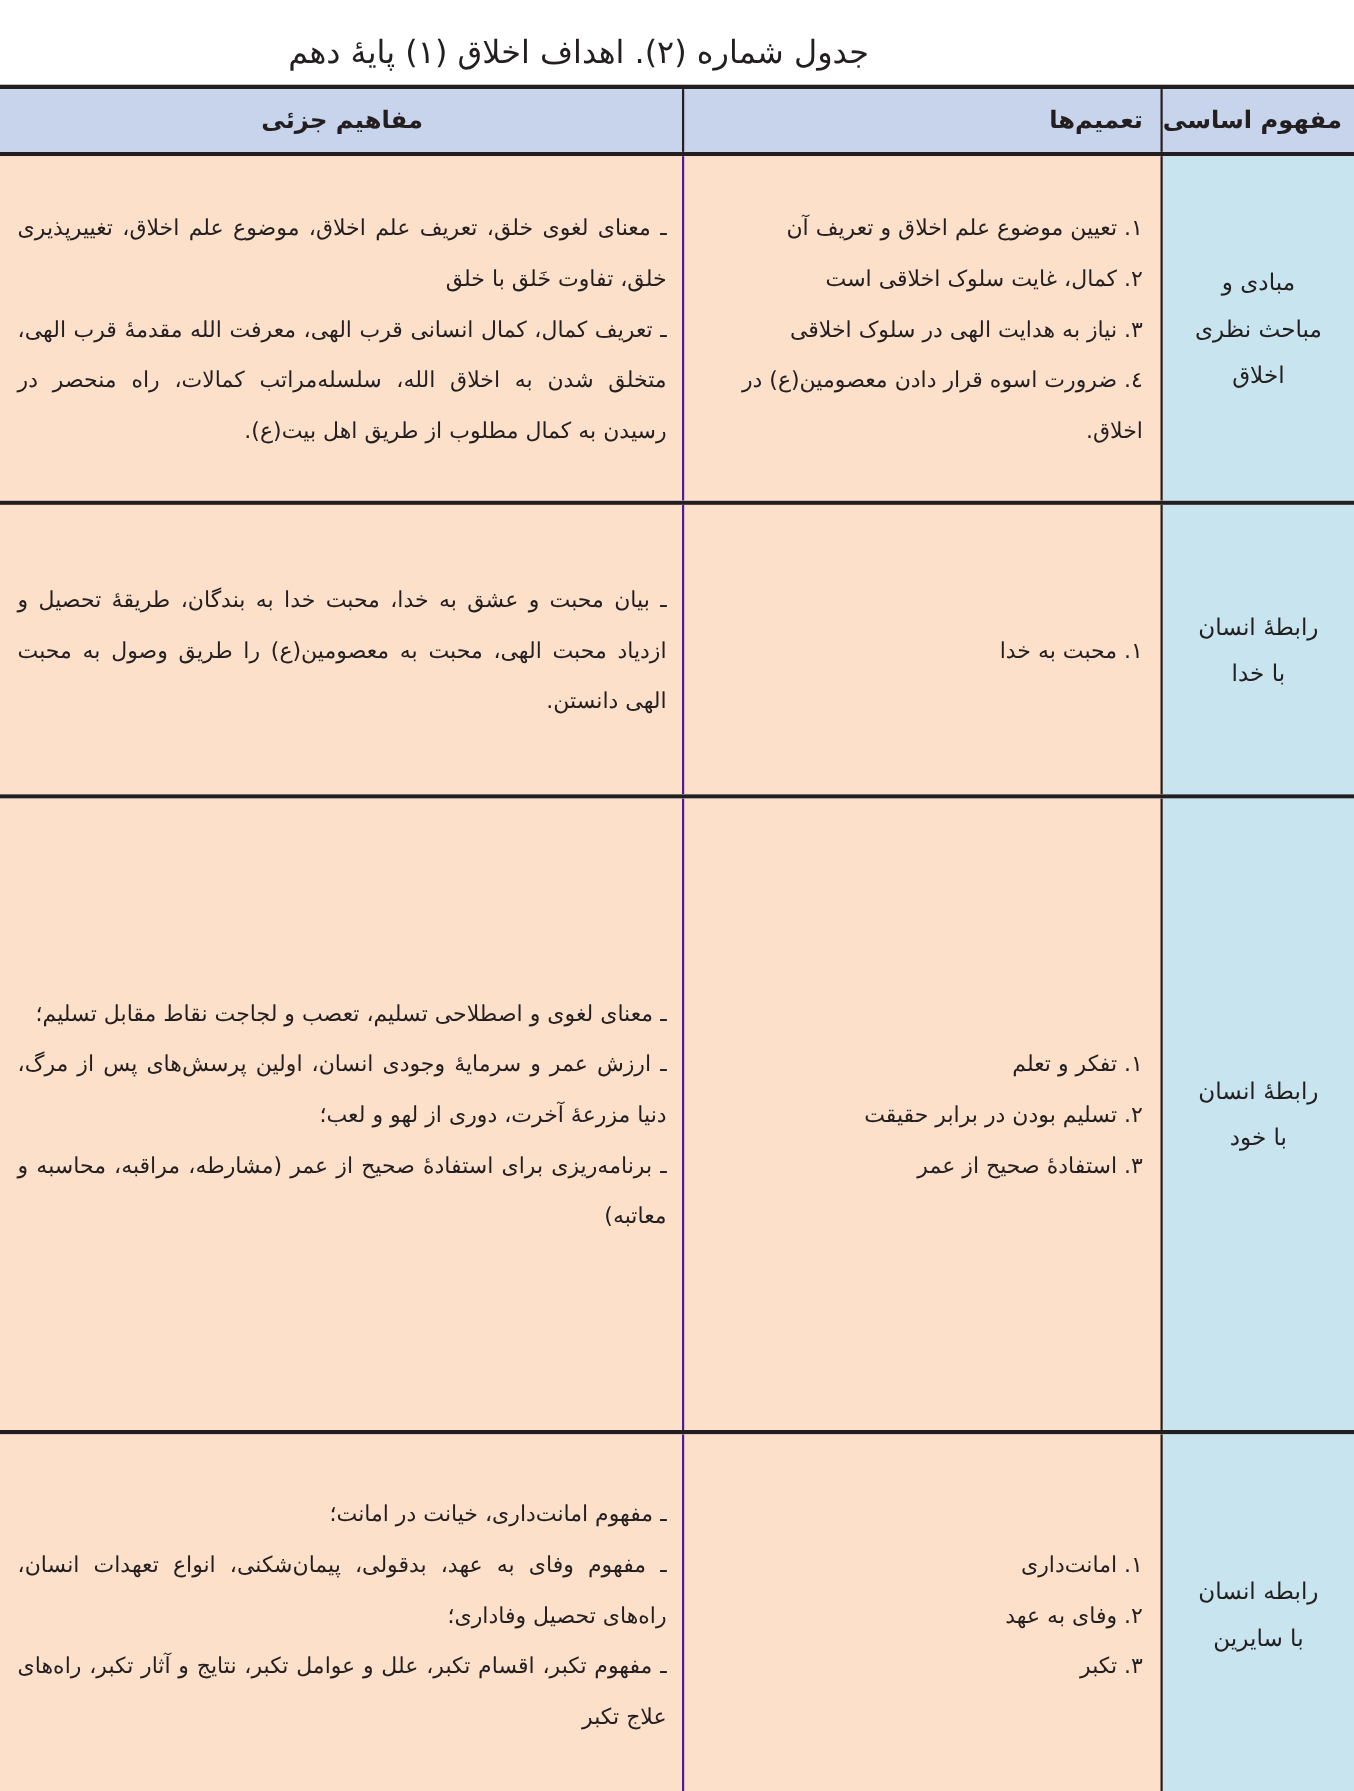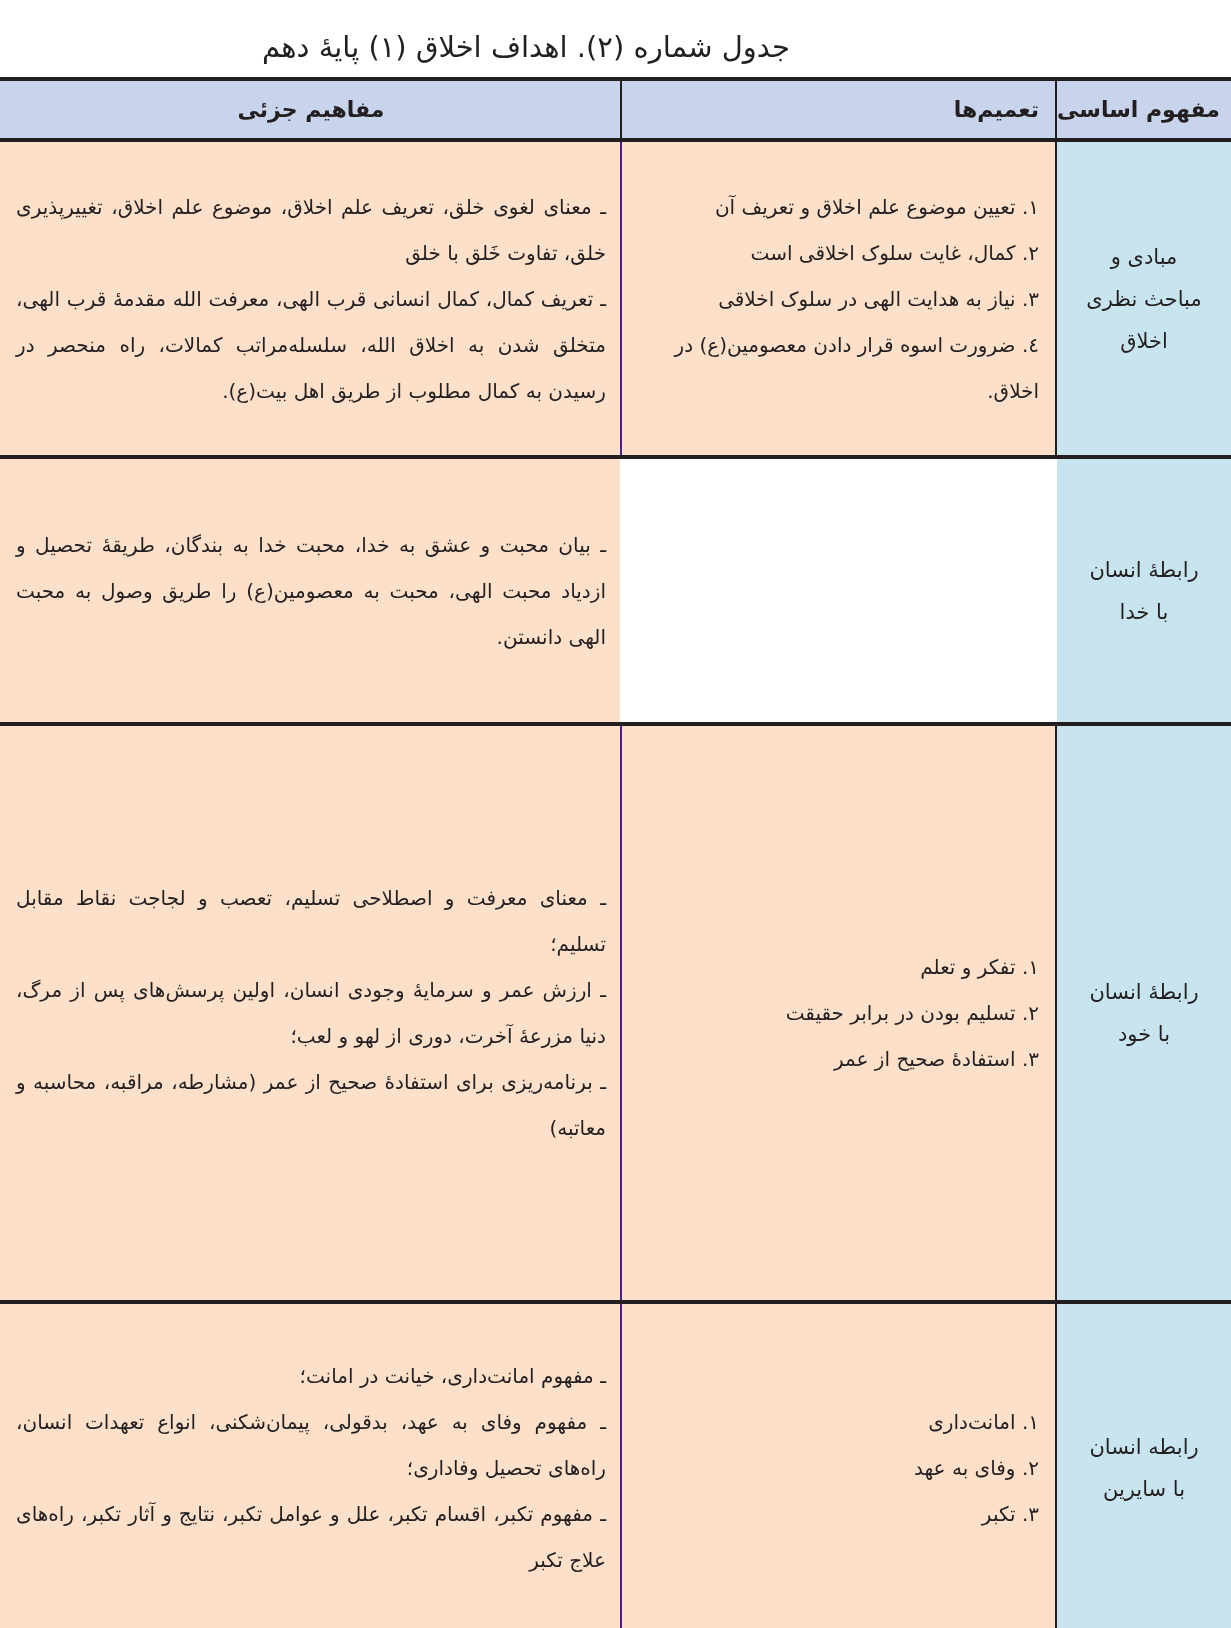--- a/index.html
+++ b/index.html
@@ -62,41 +62,46 @@
         <div>ـ معنای لغوی خلق، تعریف علم اخلاق، موضوع علم اخلاق، تغییرپذیری خلق، تفاوت خَلق با خلق</div>
         <div>ـ تعریف کمال، کمال انسانی قرب الهی، معرفت الله مقدمهٔ قرب الهی، متخلق شدن به اخلاق الله، سلسله‌مراتب کمالات، راه منحصر در رسیدن به کمال مطلوب از طریق اهل بیت(ع).</div>
       </div>
     </div>
   </div>
 
   <div class="row sep" style="top:378px; height:267px;">
     <div class="cell c-main">
       <div class="mtxt" style="width:110px;">رابطهٔ انسان با خدا</div>
     </div>
+    <div class="cell c-gen">
+      <div class="list">
+        <div>۱. محبت به خدا</div>
+      </div>
+    </div>
     <div class="cell c-det">
       <div class="txt">
         <div>ـ بیان محبت و عشق به خدا، محبت خدا به بندگان، طریقهٔ تحصیل و ازدیاد محبت الهی، محبت به معصومین(ع) را طریق وصول به محبت الهی دانستن.</div>
       </div>
     </div>
   </div>
 
   <div class="row sep" style="top:645px; height:578px;">
     <div class="cell c-main">
       <div class="mtxt" style="width:120px;">رابطهٔ انسان با خود</div>
     </div>
     <div class="cell c-gen">
       <div class="list">
         <div>۱. تفکر و تعلم</div>
         <div>۲. تسلیم بودن در برابر حقیقت</div>
         <div>۳. استفادهٔ صحیح از عمر</div>
       </div>
     </div>
     <div class="cell c-det">
       <div class="txt">
-        <div>ـ معنای معرفت و اصطلاحی تسلیم، تعصب و لجاجت نقاط مقابل تسلیم؛</div>
+        <div>ـ معنای لغوی و اصطلاحی تسلیم، تعصب و لجاجت نقاط مقابل تسلیم؛</div>
         <div>ـ ارزش عمر و سرمایهٔ وجودی انسان، اولین پرسش‌های پس از مرگ، دنیا مزرعهٔ آخرت، دوری از لهو و لعب؛</div>
         <div>ـ برنامه‌ریزی برای استفادهٔ صحیح از عمر (مشارطه، مراقبه، محاسبه و معاتبه)</div>
       </div>
     </div>
   </div>
 
   <div class="row" style="top:1223px; height:328px;">
     <div class="cell c-main">
       <div class="mtxt" style="width:120px;">رابطه انسان با سایرین</div>
     </div>

